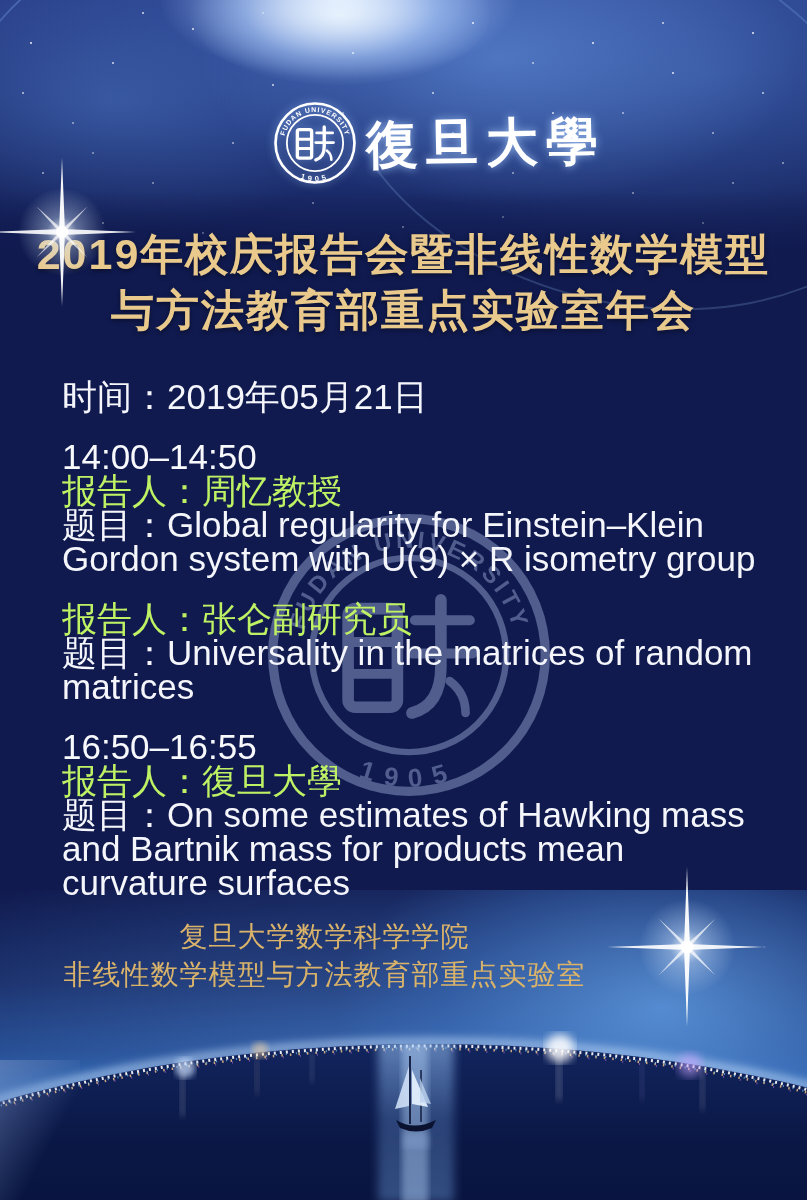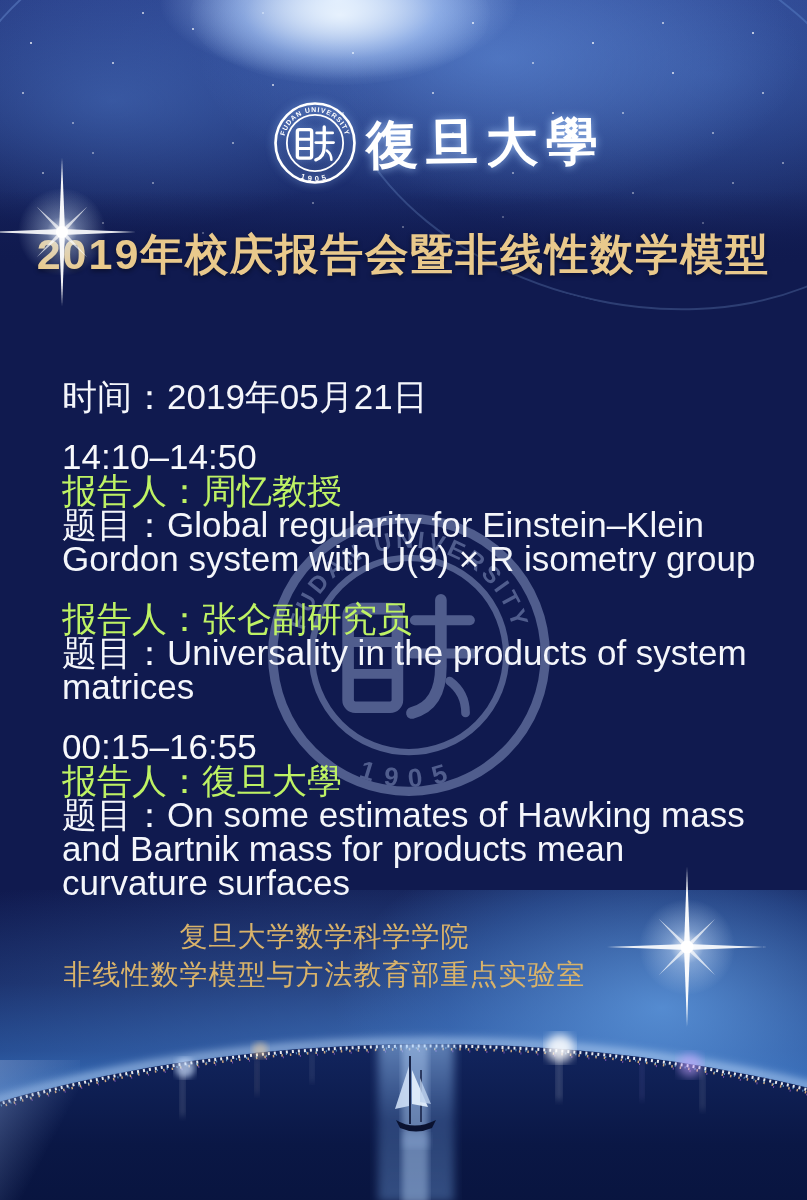--- a/index.html
+++ b/index.html
@@ -117,20 +117,21 @@
         <path d="M61,31 v23 c0,10 -4,14.5 -10,16" stroke-width="4"></path>
         <path d="M51,49.5 h21" stroke-width="3.4"></path>
         <path d="M64,59 c4,3 5.5,7 5.5,11" stroke-width="3"></path>
       </g>
     </svg>
     <div class="wordmark">復旦大學</div>
   </div>
 
   <div class="title">
     <div>2019年校庆报告会暨非线性数学模型</div>
+    <div>与方法教育部重点实验室年会</div>
   </div>
 
   <svg class="watermark" viewBox="0 0 100 100">
     <circle cx="50" cy="50" r="47" fill="none" stroke="currentColor" stroke-width="3.2"></circle>
     <circle cx="50" cy="50" r="33.5" fill="none" stroke="currentColor" stroke-width="2.2"></circle>
     <path id="arcTopW" d="M 13,50 A 37,37 0 0 1 87,50" fill="none"></path>
     <path id="arcBotW" d="M 4.5,50 A 45.5,45.5 0 0 0 95.5,50" fill="none"></path>
     <text class="ring-text"><textPath href="#arcTopW" startOffset="50%" text-anchor="middle">FUDAN UNIVERSITY</textPath></text>
     <text class="ring-year"><textPath href="#arcBotW" startOffset="50%" text-anchor="middle">1905</textPath></text>
     <g fill="none" stroke="currentColor" stroke-linecap="round">
@@ -141,32 +142,32 @@
       <path d="M61,31 v23 c0,10 -4,14.5 -10,16" stroke-width="4"></path>
       <path d="M51,49.5 h21" stroke-width="3.4"></path>
       <path d="M64,59 c4,3 5.5,7 5.5,11" stroke-width="3"></path>
     </g>
   </svg>
 
   <div class="content">
     <p class="info"><span>时间：</span><span>2019年05月21日</span></p>
 
     <section class="talk">
-      <p class="t-time">14:10–14:50</p>
+      <p class="t-time">14:00–14:50</p>
       <p class="t-spk"><span>报告人：</span><span>周忆教授</span></p>
       <p class="t-topic"><span>题目：</span><span>Global regularity for Einstein–Klein Gordon system with U(9) × R isometry group</span></p>
     </section>
 
     <section class="talk">
       <p class="t-spk"><span>报告人：</span><span>张仑副研究员</span></p>
-      <p class="t-topic"><span>题目：</span><span>Universality in the products of system matrices</span></p>
+      <p class="t-topic"><span>题目：</span><span>Universality in the matrices of random matrices</span></p>
     </section>
 
     <section class="talk">
-      <p class="t-time">00:15–16:55</p>
+      <p class="t-time">16:50–16:55</p>
       <p class="t-spk"><span>报告人：</span><span>復旦大學</span></p>
       <p class="t-topic"><span>题目：</span><span>On some estimates of Hawking mass and Bartnik mass for products mean curvature surfaces</span></p>
     </section>
   </div>
 
   <div class="organizers">
     <div>复旦大学数学科学学院</div>
     <div>非线性数学模型与方法教育部重点实验室</div>
   </div>
 

